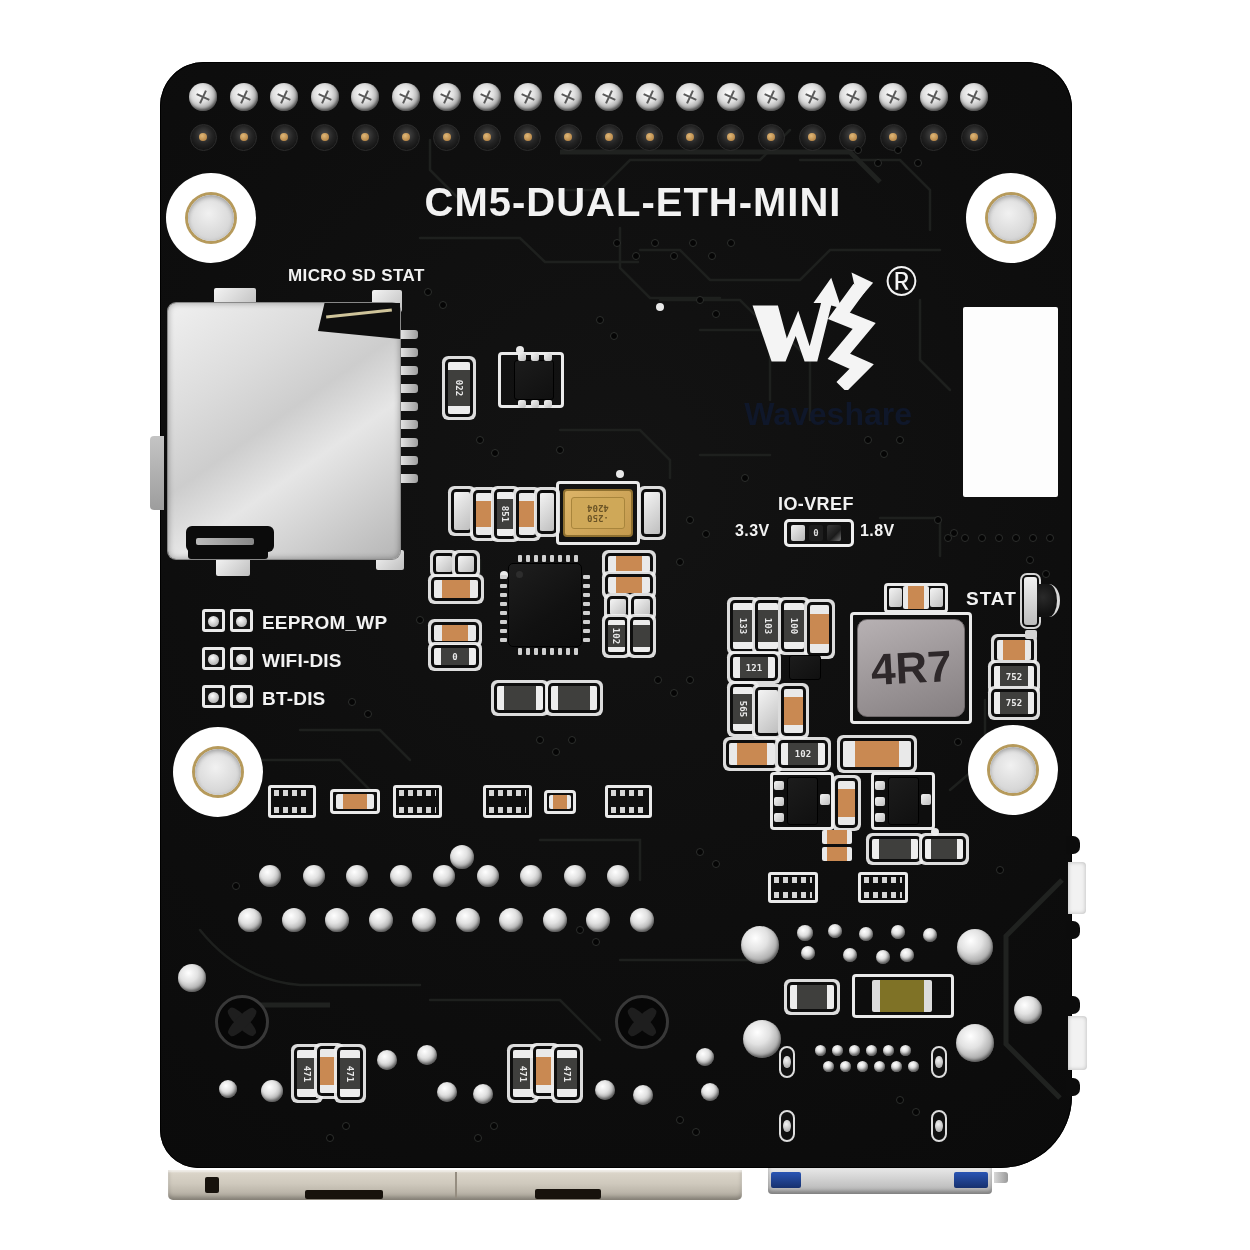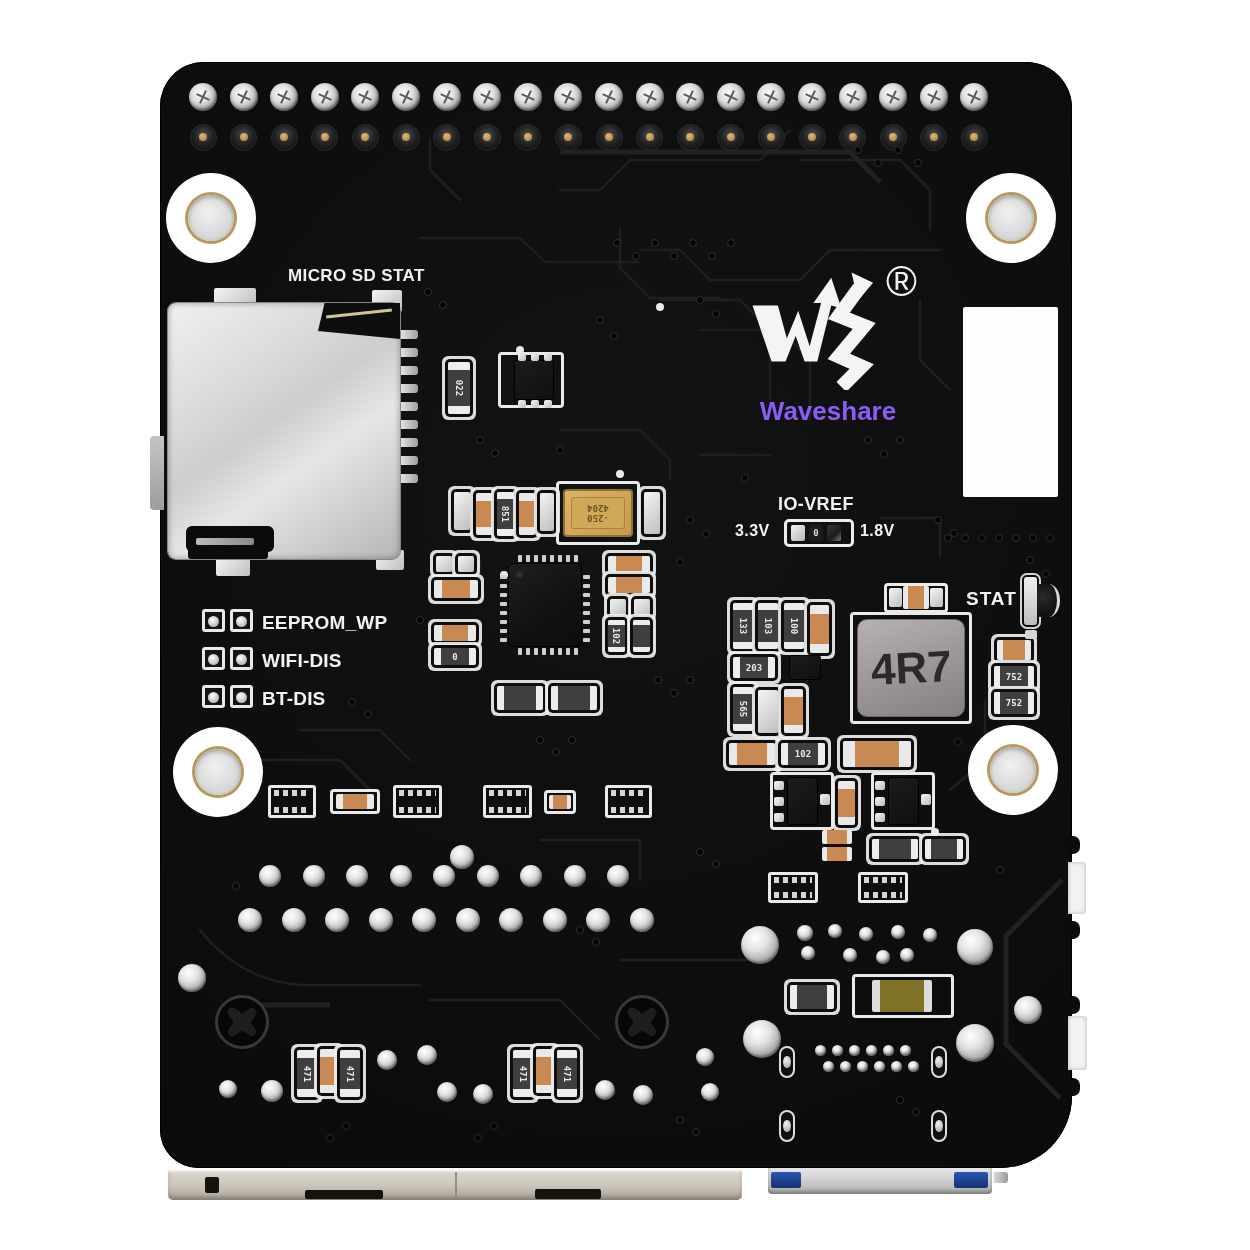--- a/index.html
+++ b/index.html
@@ -17,21 +17,21 @@
   .silk{color:#f2f2f2;font-weight:700;letter-spacing:.4px;white-space:nowrap;}
   #title{left:386px;top:180px;width:494px;text-align:center;font-size:40px;letter-spacing:1px;}
   #sdlabel{left:288px;top:266px;font-size:17px;}
   #iovref{left:778px;top:494px;font-size:18px;}
   #v33{left:735px;top:522px;font-size:16px;}
   #v18{left:860px;top:522px;font-size:16px;}
   #statlbl{left:966px;top:588px;font-size:19px;letter-spacing:1px;}
   .jlabel{left:262px;font-size:19px;letter-spacing:.2px;}
 
   
-  #wsname{left:744px;top:396px;width:168px;text-align:center;font-size:26px;color:#8b5cf6;font-weight:700;}
+  #wsname{left:744px;top:396px;width:168px;text-align:right;font-size:32px;color:#0f172a;font-weight:700;}
   #rmark{left:886px;top:258px;font-size:42px;color:#f4f4f4;font-weight:400;}
 
   
   .pin1{border-radius:50%;background:radial-gradient(circle at 42% 38%, #ffffff, #dedede 38%, #a0a0a0 70%, #6d6d6d 100%);box-shadow:inset -1px -2px 3px rgba(0,0,0,.5);}
   .pin1::after{content:"";position:absolute;left:25%;top:25%;width:50%;height:50%;
       background:linear-gradient(#5a5a5a,#5a5a5a) center/100% 2px no-repeat,
                  linear-gradient(#5a5a5a,#5a5a5a) center/2px 100% no-repeat;transform:rotate(25deg);}
   .pin2{border-radius:50%;background:radial-gradient(circle at 50% 40%, #4d4d4d, #242424 45%, #111 80%);border:1px solid #2c2c2c;}
   .pin2::after{content:"";position:absolute;left:50%;top:50%;width:8px;height:8px;margin:-4px 0 0 -4px;border-radius:50%;background:radial-gradient(circle at 40% 35%,#e0b878,#b9894a 70%);}
   .sp{border-radius:50%;background:radial-gradient(circle at 38% 32%, #ffffff, #e2e2e2 35%, #a9a9a9 68%, #737373 100%);box-shadow:inset -1px -2px 3px rgba(0,0,0,.45);}
@@ -439,21 +439,21 @@
         <span class="band">133</span>
       </div>
       <div class="abs res v o" style="left: 758px; top: 603px; width: 20px; height: 46px;">
         <span class="band">103</span>
       </div>
       <div class="abs res v o" style="left: 784px; top: 603px; width: 20px; height: 46px;">
         <span class="band">100</span>
       </div>
       <div class="abs cap v o" style="left: 810px; top: 605px; width: 19px; height: 48px;"></div>
       <div class="abs res o" style="left: 733px; top: 657px; width: 42px; height: 21px;">
-        <span class="band">203</span>
+        <span class="band">121</span>
       </div>
       <div class="abs chip" style="left: 789px; top: 655px; width: 32px; height: 25px;"></div>
       <div class="abs res v o" style="left: 733px; top: 687px; width: 20px; height: 44px;">
         <span class="band">565</span>
       </div>
       <div class="abs pad o" style="left: 758px; top: 690px; width: 20px; height: 43px;"></div>
       <div class="abs cap v o" style="left: 784px; top: 689px; width: 19px; height: 44px;"></div>
       <div class="abs outline" style="left: 884px; top: 583px; width: 64px; height: 30px;"></div>
       <div class="abs pad" style="left: 889px; top: 588px; width: 13px; height: 19px;"></div>
       <div class="abs pad" style="left: 930px; top: 588px; width: 13px; height: 19px;"></div>
@@ -544,20 +544,21 @@
   <div id="wlabel" class="abs"></div>
 
   <svg class="abs" style="left:750px;top:272px;" width="132" height="118" viewBox="0 0 104 92">
     <path fill="#f4f4f4" d="M2,26 L22,26 L29,52 L38,30 L47,58 L56,24 L50,24 L64,4 L72,28 L64,26 L53,70 L43,70 L36,50 L28,70 L17,70 Z"></path>
     <polygon fill="#f4f4f4" points="80,0 97,8 85,22"></polygon>
     <path d="M86,12 L70,34 L90,42 L70,66 L88,74 L72,90" stroke="#f4f4f4" stroke-width="11" fill="none"></path>
   </svg>
   <div id="rmark" class="abs">®</div>
   <div id="wsname" class="abs">Waveshare</div>
 
+  <div id="title" class="abs silk">CM5-DUAL-ETH-MINI</div>
   <div id="sdlabel" class="abs silk">MICRO SD STAT</div>
   <div id="iovref" class="abs silk">IO-VREF</div>
   <div id="v33" class="abs silk">3.3V</div>
   <div id="v18" class="abs silk">1.8V</div>
   <div id="statlbl" class="abs silk">STAT</div>
   <div class="abs silk jlabel" style="top:612px;">EEPROM_WP</div>
   <div class="abs silk jlabel" style="top:650px;">WIFI-DIS</div>
   <div class="abs silk jlabel" style="top:688px;">BT-DIS</div>
 
   <div id="vrefbox" class="abs">

